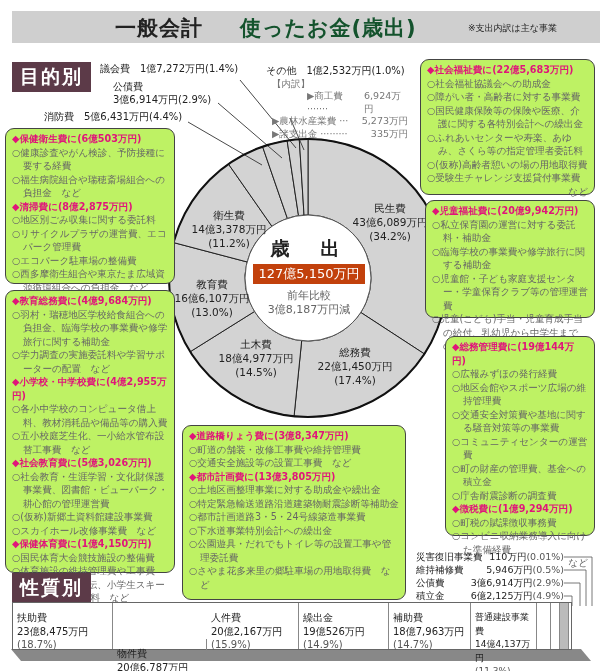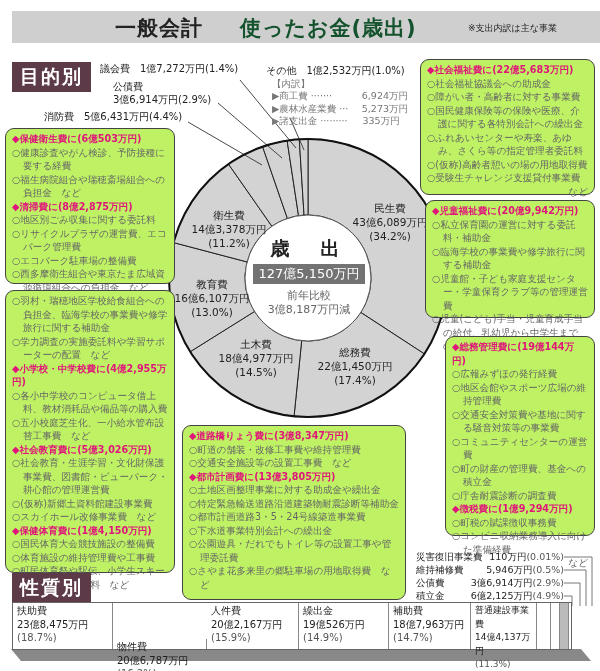--- a/index.html
+++ b/index.html
@@ -12,21 +12,21 @@
   .header-note { left: 468px; top: 22px; font-size: 9px; color: #222; }
   .section-label { background: #5c3a48; color: #fff; font-size: 19px; font-weight: bold; padding: 2px 8px; letter-spacing: 2px; }
   .callout { border: 1.5px solid #444; border-radius: 9px; background: #bef264; padding: 3px 6px; font-size: 9.6px; line-height: 13.5px; color: #666; }
   .callout .h { color: #e0157a; font-weight: bold; }
   .callout .item { padding-left: 11px; text-indent: -11px; }
   .callout .right { text-align: right; }
   .lbl { font-size: 10px; color: #222; line-height: 13px; }
   .pie-lbl { text-align: center; font-size: 10.5px; line-height: 14px; color: #222; }
   .detail { font-size: 9.5px; color: #777; line-height: 12.5px; }
   .prop-table { left: 12px; top: 602px; width: 560px; height: 48px; display: flex; border: 1px solid #666; background: #fff; }
-  .prop-cell { border-right: 1px solid #888; padding: 1px 4px; font-size: 10px; line-height: 13.5px; color: #222; }
+  .prop-cell { border-right: 1px solid #888; padding: 8px 4px; font-size: 10px; line-height: 13.5px; color: #222; }
   .prop-cell .pct { color: #555; }
   .small-rows { font-size: 9.5px; line-height: 13px; color: #222; }
   .small-rows .row { display: flex; justify-content: flex-end; white-space: nowrap; }
   .small-rows .row span.p { color: #555; }
 </style>
 </head>
 <body>
 
 <div class="abs header-bar"></div>
 <div class="abs header-title">一般会計</div>
@@ -53,21 +53,21 @@
     <line x1="218" y1="103" x2="282" y2="158"></line>
     <line x1="188" y1="122" x2="262" y2="165"></line>
     <line x1="290" y1="118" x2="304" y2="150"></line>
   </g>
 
   <circle cx="308" cy="278" r="139" fill="none" stroke="#111" stroke-width="2"></circle>
   <circle cx="308" cy="278" r="63" fill="#fff" stroke="#555" stroke-width="1"></circle>
 </svg>
 
 <div class="abs" style="left:248px;top:236px;width:120px;text-align:center;font-size:19px;font-weight:bold;color:#222;letter-spacing:6px;">歳　出</div>
-<div class="abs" style="left:253px;top:264px;width:112px;height:20px;background:#737373;color:#fff;text-align:center;font-size:13px;line-height:20px;">127億5,150万円</div>
+<div class="abs" style="left:253px;top:264px;width:112px;height:20px;background:#c2410c;color:#fff;text-align:center;font-size:13px;line-height:20px;">127億5,150万円</div>
 <div class="abs" style="left:248px;top:288px;width:122px;text-align:center;font-size:11px;color:#666;">前年比較</div>
 <div class="abs" style="left:248px;top:302px;width:122px;text-align:center;font-size:11px;color:#666;">3億8,187万円減</div>
 
 <div class="abs pie-lbl" style="left:340px;top:201px;width:100px;">
   <div>民生費</div>
     <div>43億6,089万円</div>
     <div>(34.2%)</div>
 </div>
 <div class="abs pie-lbl" style="left:305px;top:345px;width:100px;">
   <div>総務費</div>
@@ -90,29 +90,29 @@
     <div>(11.2%)</div>
 </div>
 
 <div class="abs lbl" style="left:100px;top:62px;">議会費　1億7,272万円(1.4%)</div>
 <div class="abs lbl" style="left:113px;top:80px;">公債費</div>
 <div class="abs lbl" style="left:113px;top:93px;">3億6,914万円(2.9%)</div>
 <div class="abs lbl" style="left:44px;top:110px;">消防費　5億6,431万円(4.4%)</div>
 <div class="abs lbl" style="left:266px;top:64px;">その他　1億2,532万円(1.0%)</div>
 <div class="abs detail" style="left:272px;top:78px;">【内訳】</div>
 <div class="abs detail" style="left:272px;top:90px;width:136px;">
-  <div style="display:flex;justify-content:space-between;">
+  <div style="display:flex;justify-content:space-between;margin-left:35px;">
       <span>▶商工費 ·······</span>
       <span>6,924万円</span>
     </div>
   <div style="display:flex;justify-content:space-between;">
       <span>▶農林水産業費 ···</span>
       <span>5,273万円</span>
     </div>
-  <div style="display:flex;gap:15px;">
+  <div style="display:flex;justify-content:space-between;gap:15px;">
       <span>▶諸支出金 ·········</span>
       <span>335万円</span>
     </div>
 </div>
 
 <div class="abs callout" style="left:420px;top:59px;width:175px;height:136px;">
   <div class="h">◆社会福祉費に(22億5,683万円)</div>
   <div class="item">○社会福祉協議会への助成金</div>
   <div class="item">○障がい者・高齢者に対する事業費</div>
   <div class="item">○国民健康保険等の保険や医療、介護に関する各特別会計への繰出金</div>
@@ -136,20 +136,21 @@
   <div class="item">○健康診査やがん検診、予防接種に要する経費</div>
   <div class="item">○福生病院組合や瑞穂斎場組合への負担金　など</div>
   <div class="h">◆清掃費に(8億2,875万円)</div>
   <div class="item">○地区別ごみ収集に関する委託料</div>
   <div class="item">○リサイクルプラザの運営費、エコパーク管理費</div>
   <div class="item">○エコパーク駐車場の整備費</div>
   <div class="item">○西多摩衛生組合や東京たま広域資源循環組合への負担金　など</div>
 </div>
 
 <div class="abs callout" style="left:5px;top:290px;width:170px;height:283px;">
+  <div class="h">◆教育総務費に(4億9,684万円)</div>
   <div class="item">○羽村・瑞穂地区学校給食組合への負担金、臨海学校の事業費や修学旅行に関する補助金</div>
   <div class="item">○学力調査の実施委託料や学習サポーターの配置　など</div>
   <div class="h">◆小学校・中学校費に(4億2,955万円)</div>
   <div class="item">○各小中学校のコンピュータ借上料、教材消耗品や備品等の購入費</div>
   <div class="item">○五小校庭芝生化、一小給水管布設替工事費　など</div>
   <div class="h">◆社会教育費に(5億3,026万円)</div>
   <div class="item">○社会教育・生涯学習・文化財保護事業費、図書館・ビューパーク・耕心館の管理運営費</div>
   <div class="item">○(仮称)新郷土資料館建設事業費</div>
   <div class="item">○スカイホール改修事業費　など</div>
   <div class="h">◆保健体育費に(1億4,150万円)</div>

